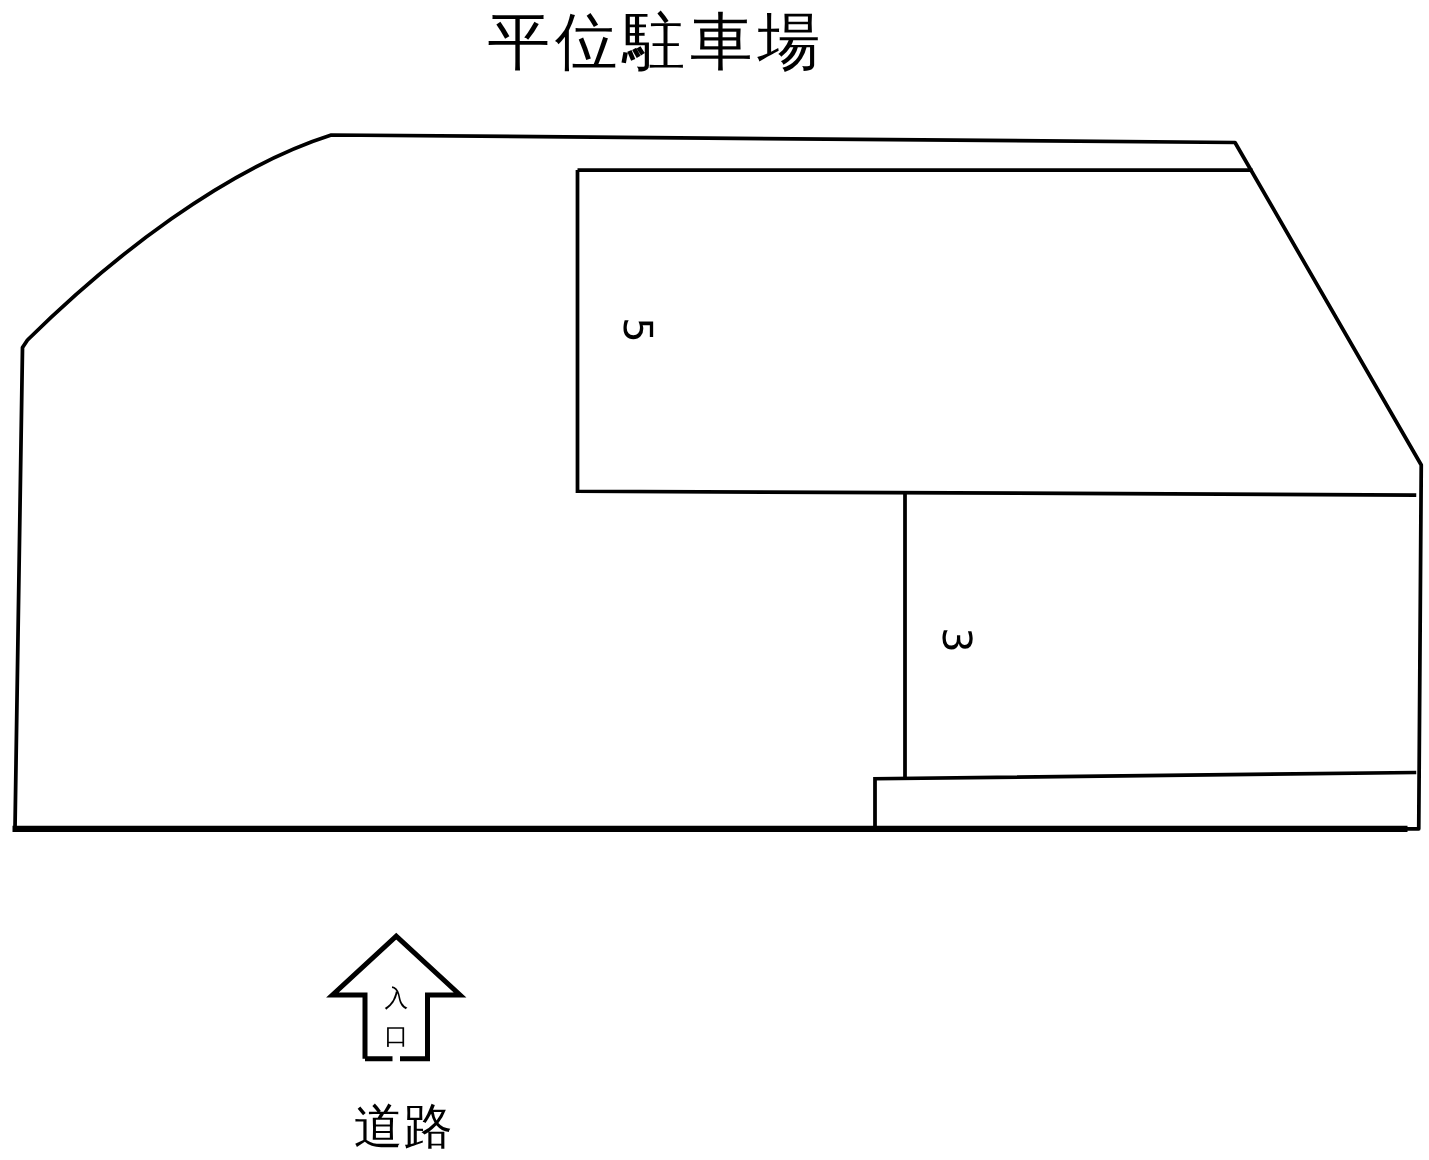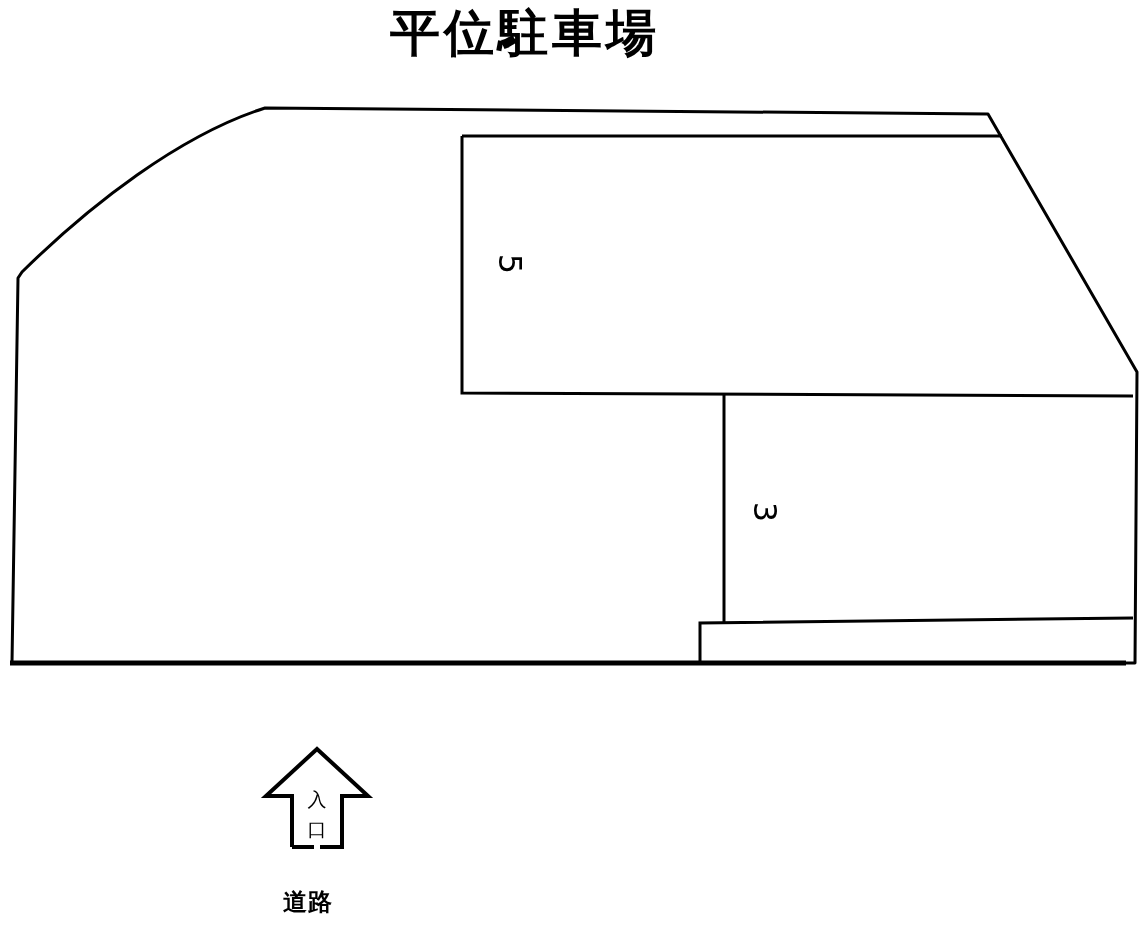--- a/index.html
+++ b/index.html
@@ -1,24 +1,24 @@
 <!DOCTYPE html>
 <html><head>
   <meta charset="utf-8">
   <style>
     html, body { margin: 0; padding: 0; background: #ffffff; }
     body { width: 1143px; height: 928px; position: relative; overflow: hidden;
            font-family: "DejaVu Sans", sans-serif; color: #000; }
     .title { position: absolute; left: 0; width: 1050px; top: 2px; text-align: center;
-             font-size: 50px; font-weight: bold; letter-spacing: 4px; line-height: 62px; }
+             font-size: 50px; font-weight: normal; letter-spacing: 4px; line-height: 62px; }
     svg.plan { position: absolute; left: 0; top: 0; }
     .lot-label { position: absolute; font-size: 32px; line-height: 32px; transform: rotate(90deg);
                  transform-origin: center center; font-family: "DejaVu Sans", sans-serif; }
     .entrance-label { position: absolute; font-size: 19px; line-height: 22px; text-align: center; width: 24px; }
-    .road-label { position: absolute; left: 283px; top: 882px; font-size: 24px; line-height: 40px; letter-spacing: 1px; font-weight: bold; }
+    .road-label { position: absolute; left: 283px; top: 882px; font-size: 39px; line-height: 40px; letter-spacing: 1px; }
   </style>
 </head>
 <body>
 
 <div class="title">平位駐車場</div>
 
 <svg class="plan" width="1143" height="928" viewBox="0 0 1143 928">
 
   <path d="M12,663 L18,278 L22,272 C90,205 180,135 265,108 L988,114 L1137,372 L1135,663 Z" fill="none" stroke="#000" stroke-width="3" stroke-linejoin="round"></path>
 

